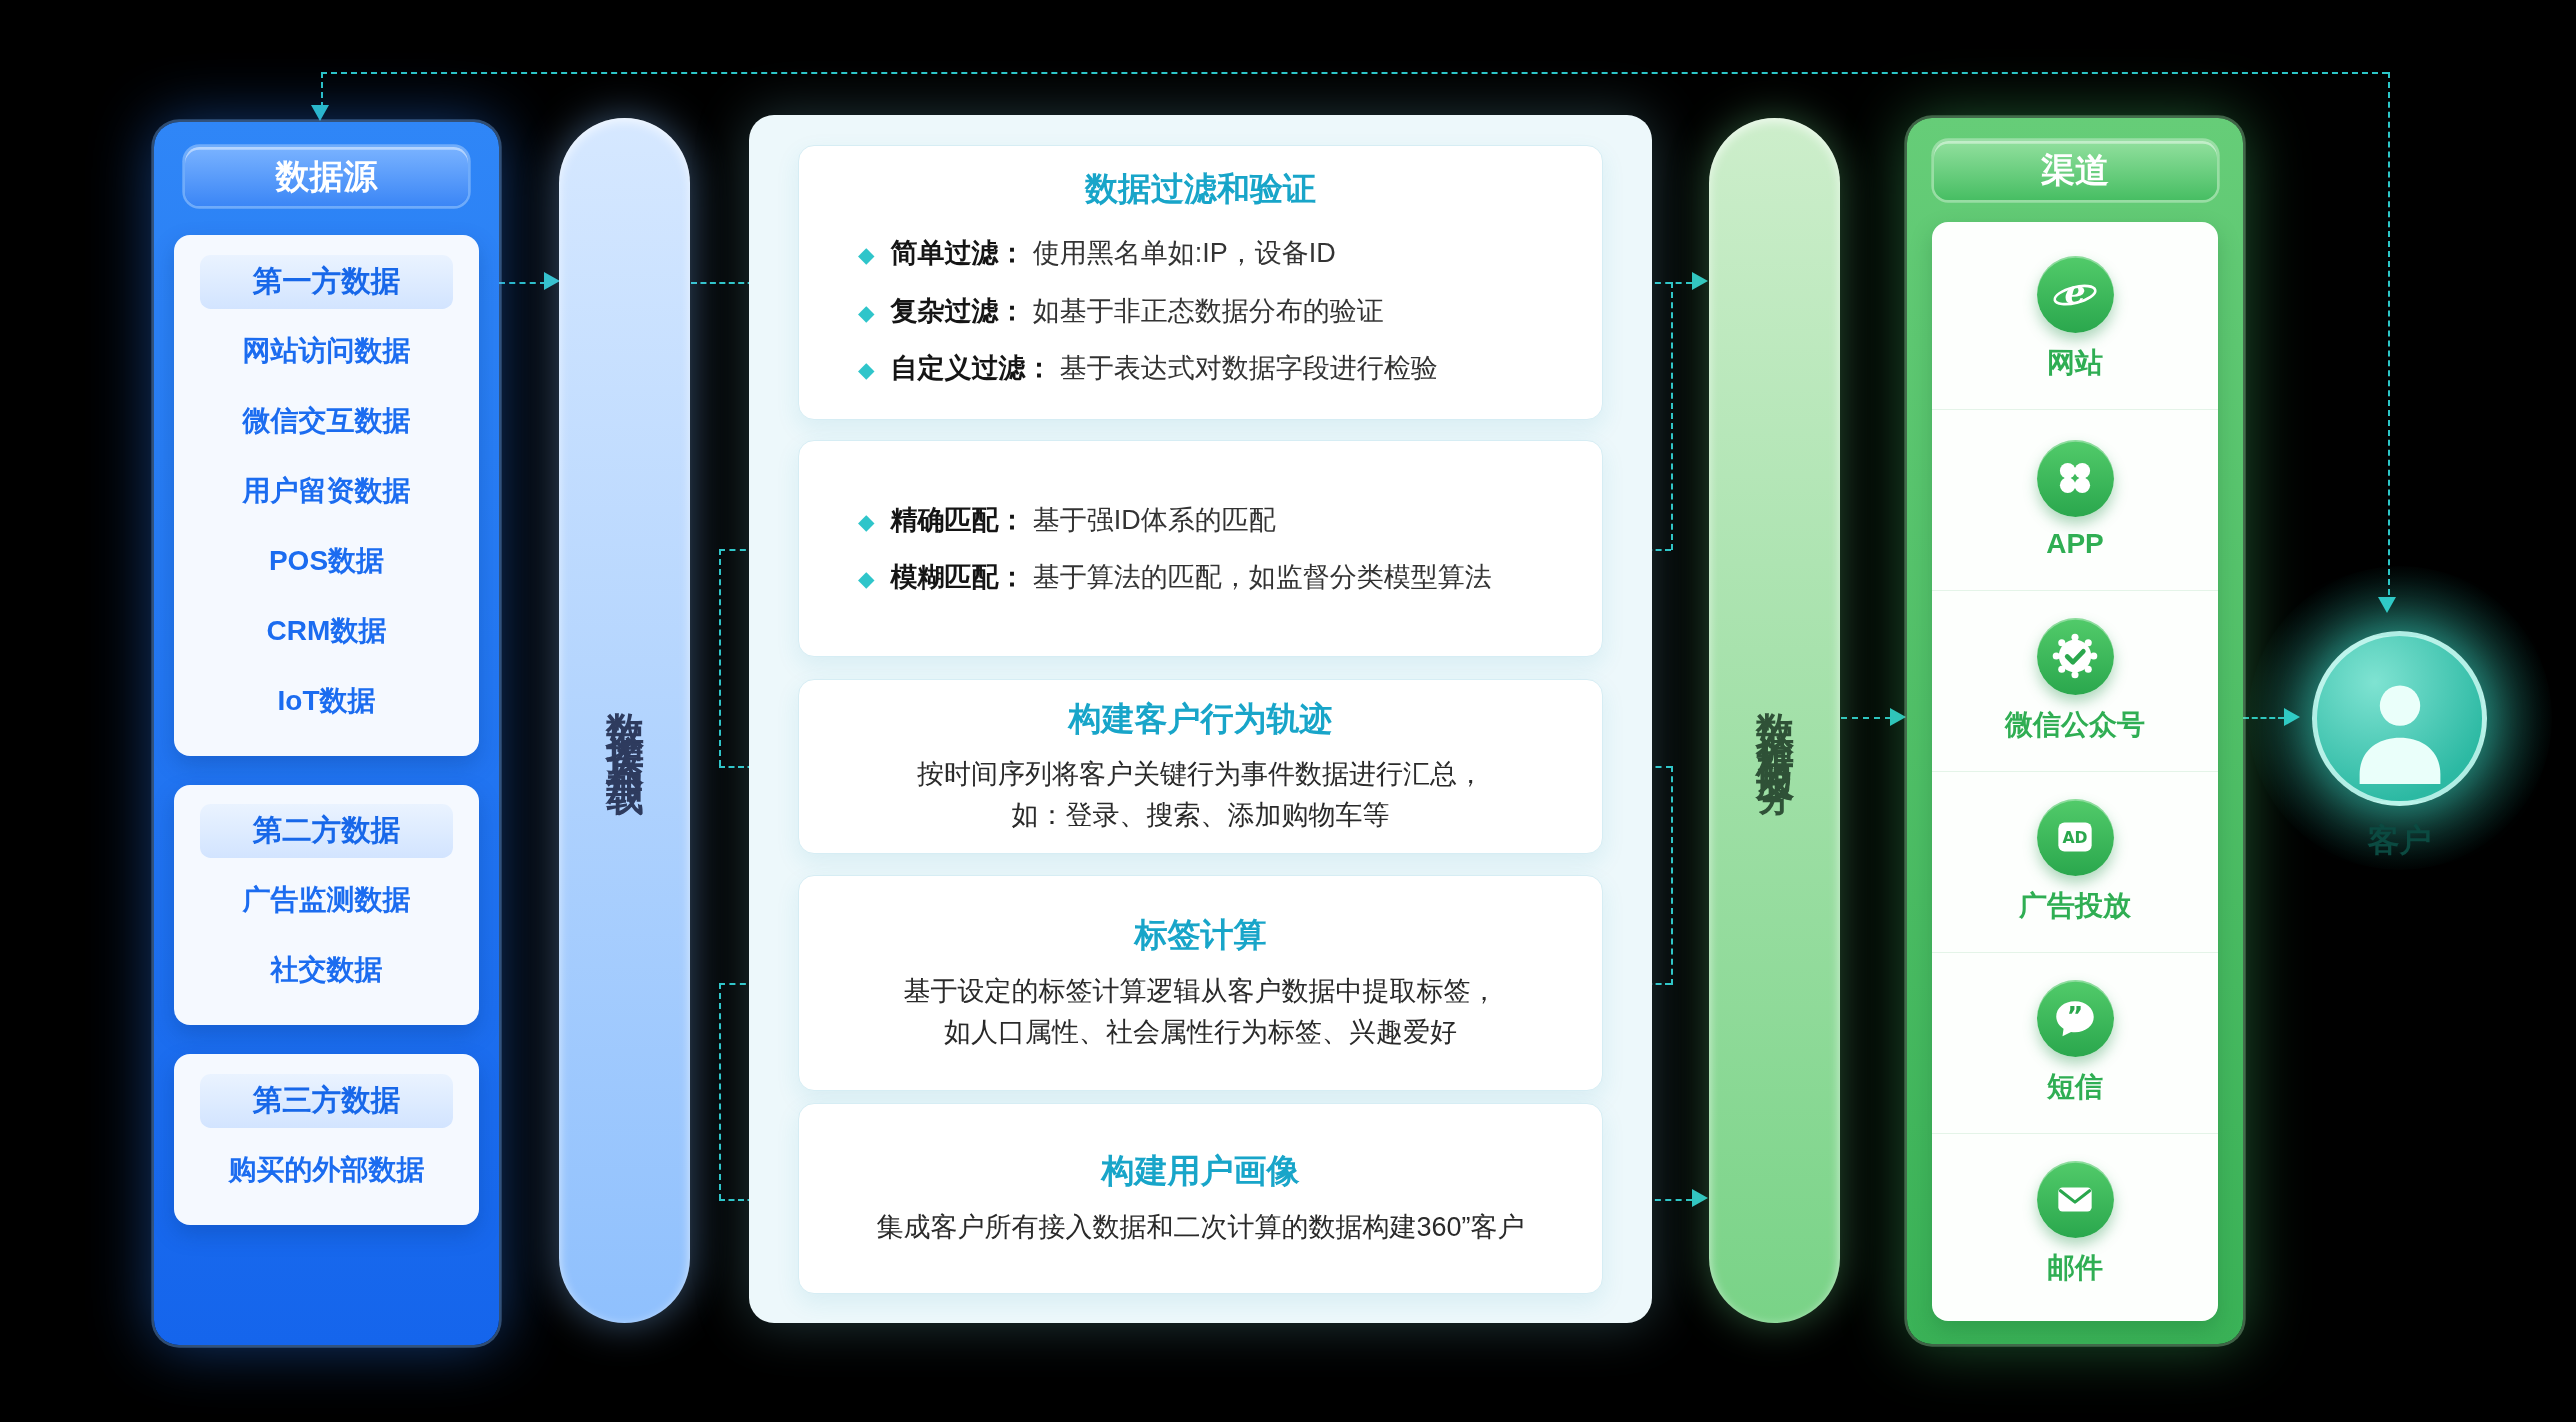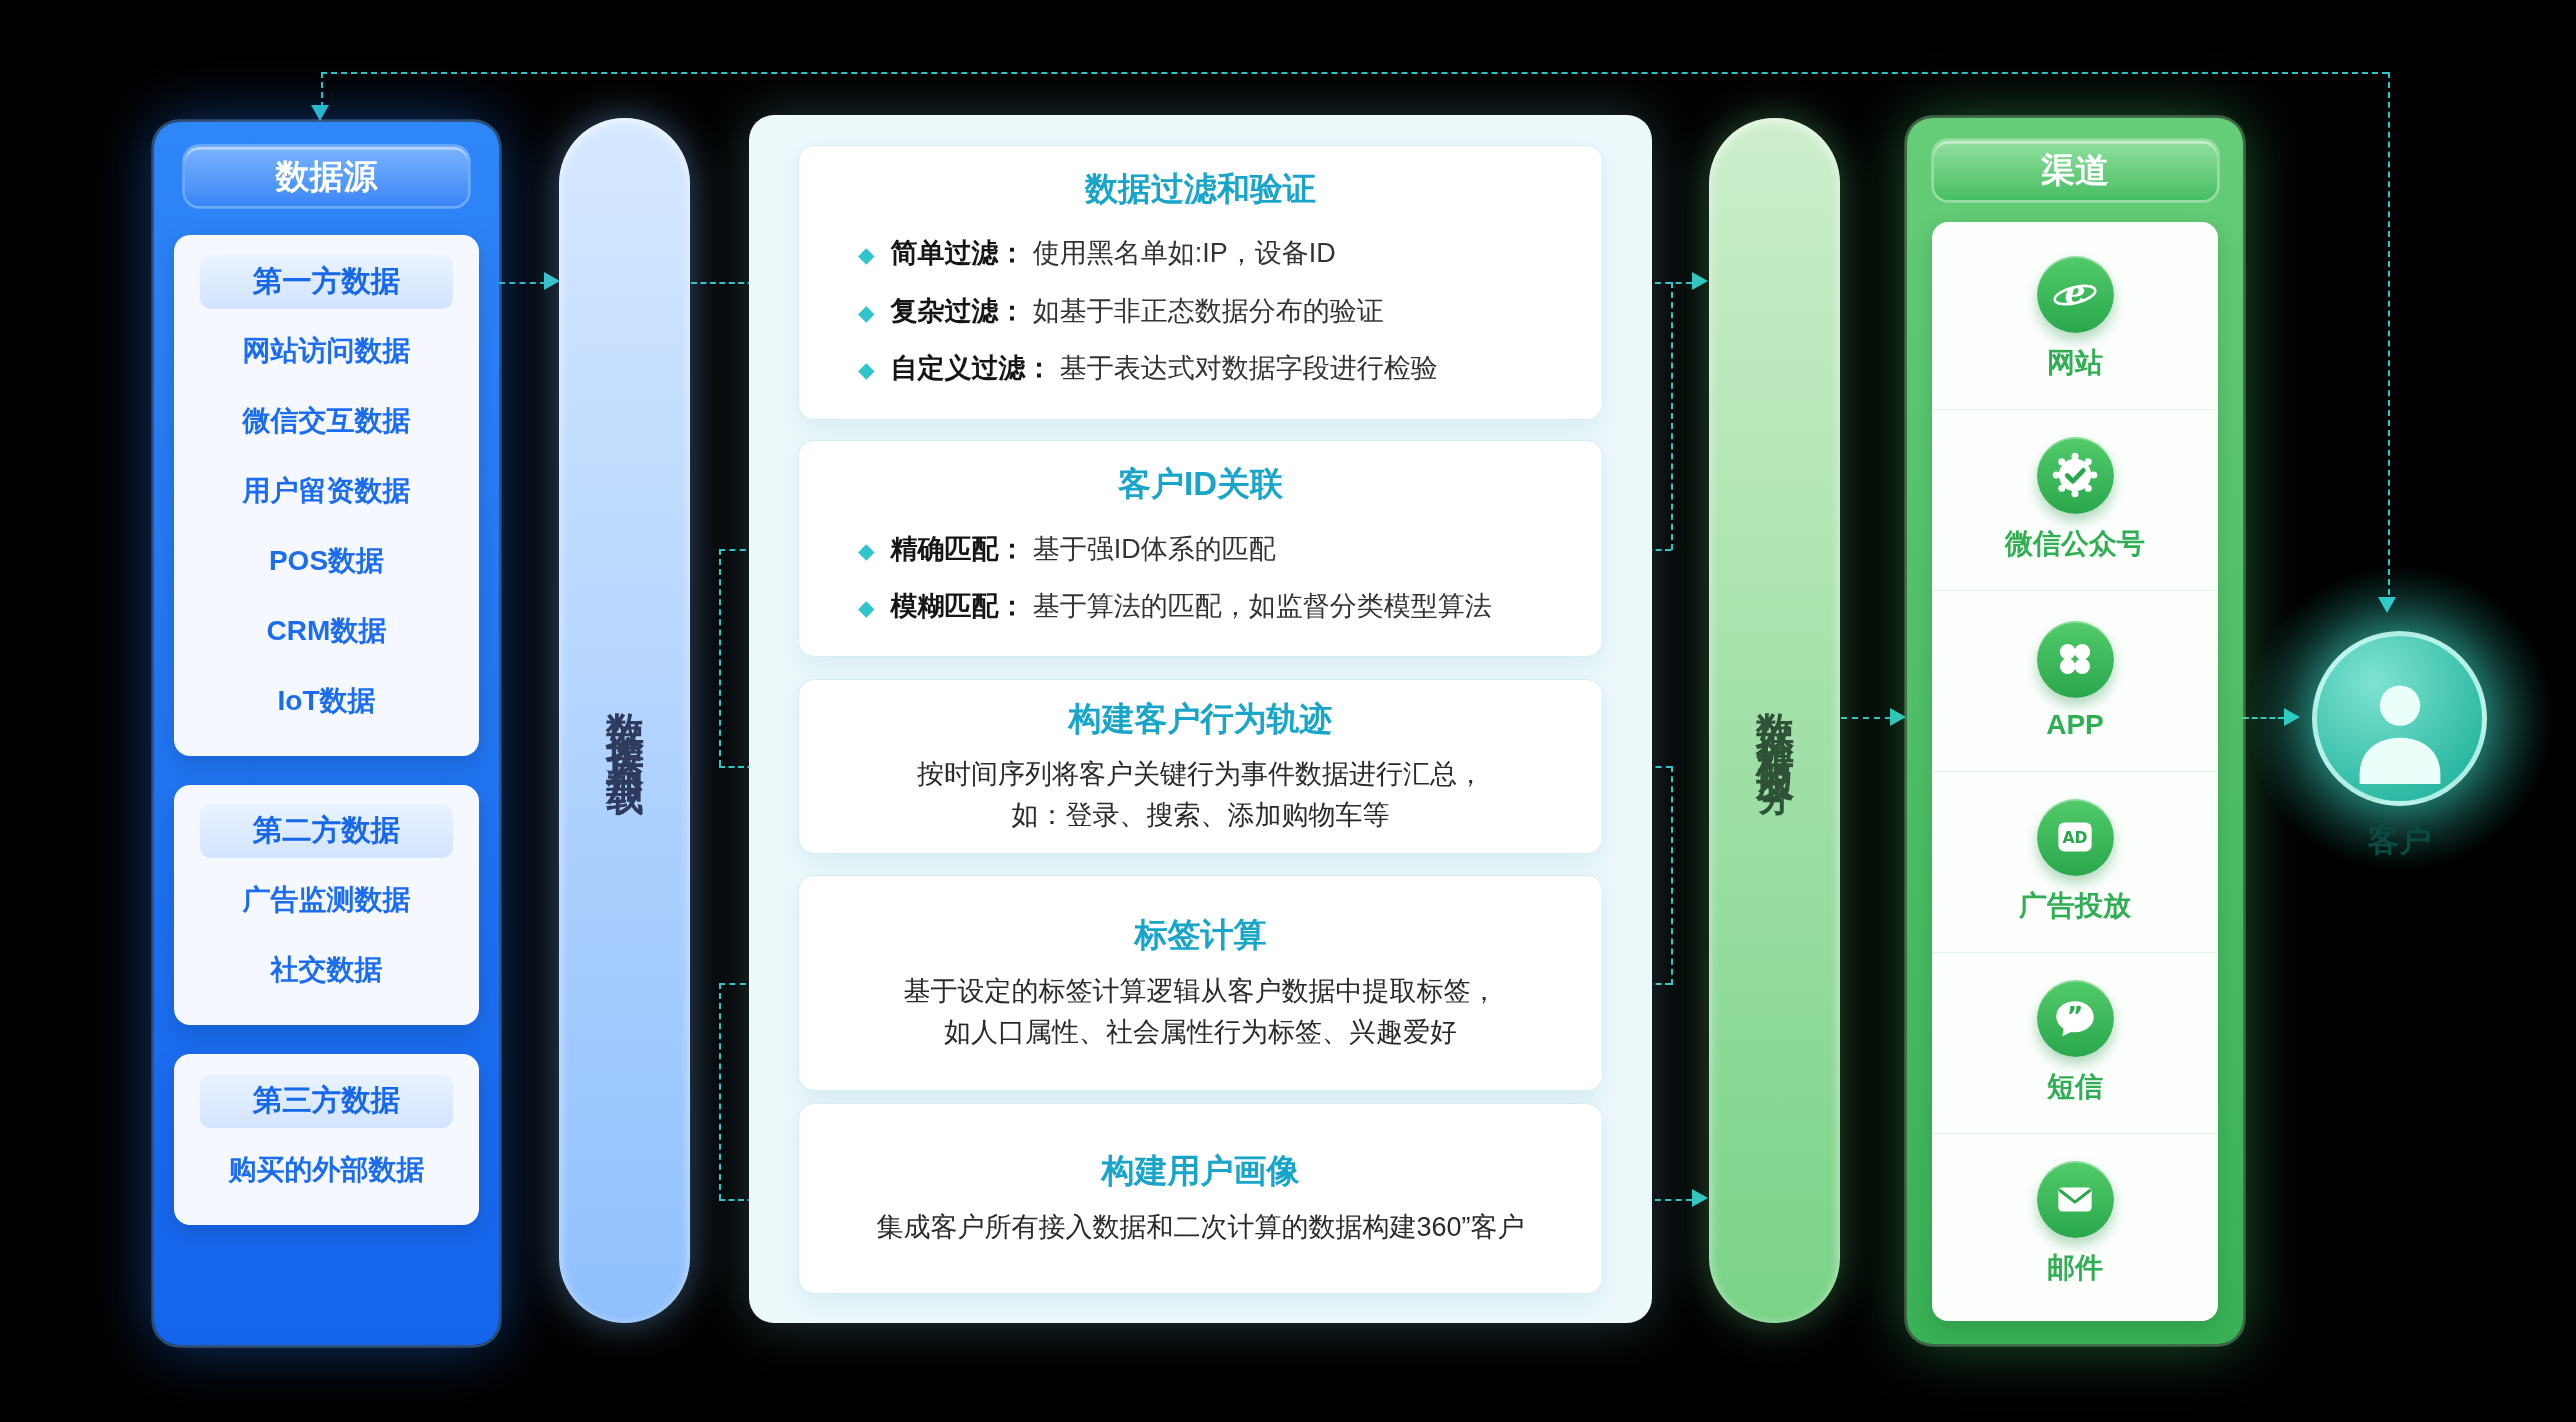--- a/index.html
+++ b/index.html
@@ -178,21 +178,20 @@
         <span class="b-text">如基于非正态数据分布的验证</span>
       </div>
       <div class="bullet">
         <span class="diamond">◆</span>
         <span class="b-label">自定义过滤：</span>
         <span class="b-text">基于表达式对数据字段进行检验</span>
       </div>
     </div>
 
     <div class="card" style="top:325px;height:217px;">
-      <div class="card-title">客户ID关联</div>
       <div class="bullet">
         <span class="diamond">◆</span>
         <span class="b-label">精确匹配：</span>
         <span class="b-text">基于强ID体系的匹配</span>
       </div>
       <div class="bullet">
         <span class="diamond">◆</span>
         <span class="b-label">模糊匹配：</span>
         <span class="b-text">基于算法的匹配，如监督分类模型算法</span>
       </div>
@@ -225,20 +224,32 @@
     <div class="channel-panel">
 
       <div class="channel-item">
         <div class="ch-icon">
           <svg viewBox="0 0 48 48">
               <text x="24" y="34" text-anchor="middle" font-size="32" font-weight="bold" font-style="italic" fill="#ffffff" font-family="DejaVu Serif, serif">e</text>
               <ellipse cx="24" cy="25" rx="20" ry="7.5" fill="none" stroke="#ffffff" stroke-width="2.5" transform="rotate(-14 24 25)"></ellipse>
             </svg>
         </div>
         <div class="ch-label">网站</div>
+      </div>
+
+      <div class="channel-item">
+        <div class="ch-icon">
+          <svg viewBox="0 0 48 48">
+              <circle cx="17" cy="17" r="7.5" fill="#ffffff"></circle>
+              <circle cx="31" cy="17" r="7.5" fill="#ffffff"></circle>
+              <circle cx="17" cy="31" r="7.5" fill="#ffffff"></circle>
+              <circle cx="31" cy="31" r="7.5" fill="#ffffff"></circle>
+            </svg>
+        </div>
+        <div class="ch-label">APP</div>
       </div>
 
       <div class="channel-item">
         <div class="ch-icon">
           <svg viewBox="0 0 48 48">
             <g fill="#ffffff">
               <circle cx="42" cy="24" r="3.4"></circle>
                 <circle cx="36.7" cy="36.7" r="3.4"></circle>
                 <circle cx="24" cy="42" r="3.4"></circle>
                 <circle cx="11.3" cy="36.7" r="3.4"></circle>
@@ -250,32 +261,20 @@
             </g>
             <path d="M16.5 24.5 l5.5 5.5 l10 -10.5" stroke="#2aa74d" stroke-width="4.5" fill="none" stroke-linecap="round" stroke-linejoin="round"></path>
           </svg>
         </div>
         <div class="ch-label">微信公众号</div>
       </div>
 
       <div class="channel-item">
         <div class="ch-icon">
           <svg viewBox="0 0 48 48">
-              <circle cx="17" cy="17" r="7.5" fill="#ffffff"></circle>
-              <circle cx="31" cy="17" r="7.5" fill="#ffffff"></circle>
-              <circle cx="17" cy="31" r="7.5" fill="#ffffff"></circle>
-              <circle cx="31" cy="31" r="7.5" fill="#ffffff"></circle>
-            </svg>
-        </div>
-        <div class="ch-label">APP</div>
-      </div>
-
-      <div class="channel-item">
-        <div class="ch-icon">
-          <svg viewBox="0 0 48 48">
               <rect x="8" y="10" width="32" height="28" rx="6" fill="#ffffff"></rect>
               <text x="24" y="30" text-anchor="middle" font-size="15" font-weight="bold" fill="#2aa74d" font-family="DejaVu Sans, sans-serif">AD</text>
             </svg>
         </div>
         <div class="ch-label">广告投放</div>
       </div>
 
       <div class="channel-item">
         <div class="ch-icon">
           <svg viewBox="0 0 48 48">

